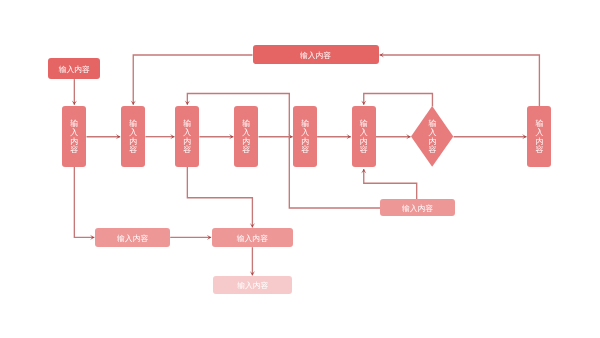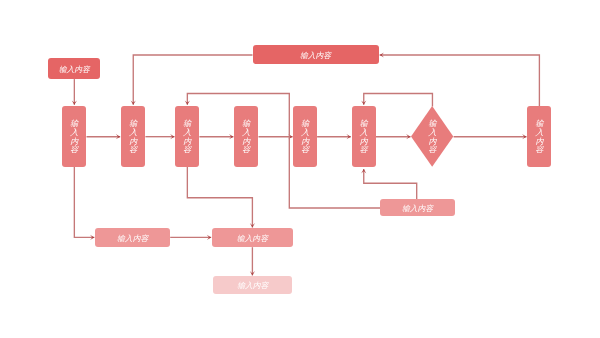--- a/index.html
+++ b/index.html
@@ -21,21 +21,21 @@
     color:#ffffff; text-align:center;
     white-space:pre-line;
   }
   .node.rect { border-radius:3px; }
   .node.vert { font-size:8px; line-height:8.85px; }
   .node.vert .node-label { transform:translateY(1.3px); }
   .node.horiz { font-size:7.8px; line-height:9px; }
   .node.horiz .node-label { transform:translateY(1.2px); }
   .node.diamond { background:transparent; }
   .diamond-shape { position:absolute; left:0; top:0; width:100%; height:100%; overflow:visible; }
-  .node-label { position:relative; z-index:2; display:block;font-style:italic; }
+  .node-label { position:relative; z-index:2; display:block; }
 </style>
 </head>
 <body>
 
 <div id="canvas">
 
   <svg class="edge-layer" viewBox="0 0 600 338">
     <g>
         <polyline points="74.35,79.1 74.35,104.8" fill="none" stroke="#C57878" stroke-width="1.35" stroke-linejoin="miter" stroke-linecap="butt"></polyline>
         <path d="M74.35 104.80 L76.95 100.40 L74.35 102.80 L71.75 100.40 Z" fill="#AC4040"></path>

